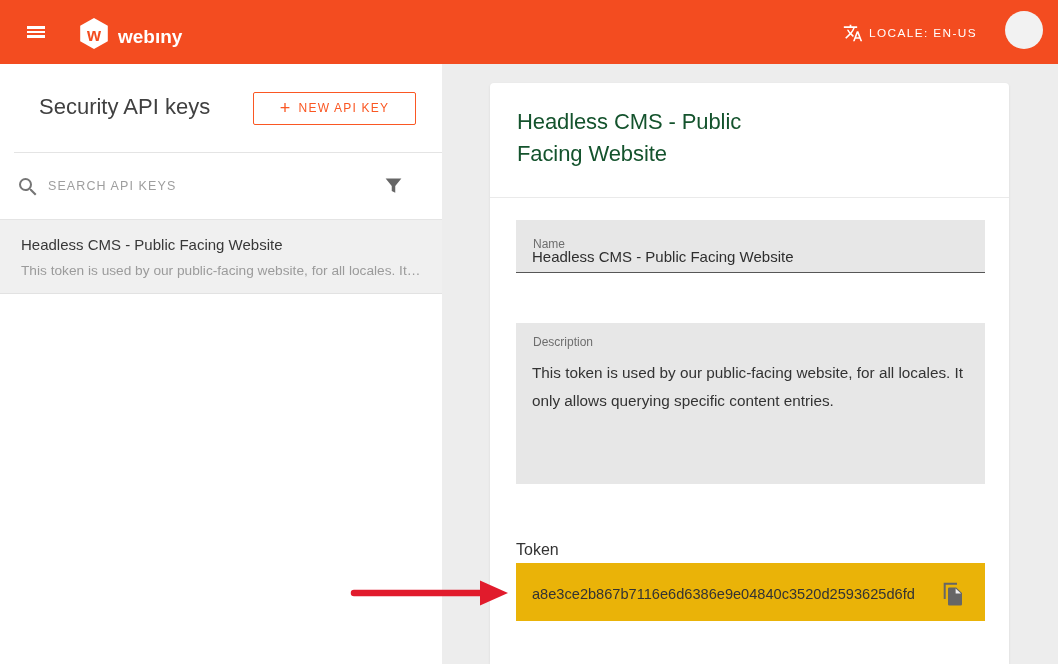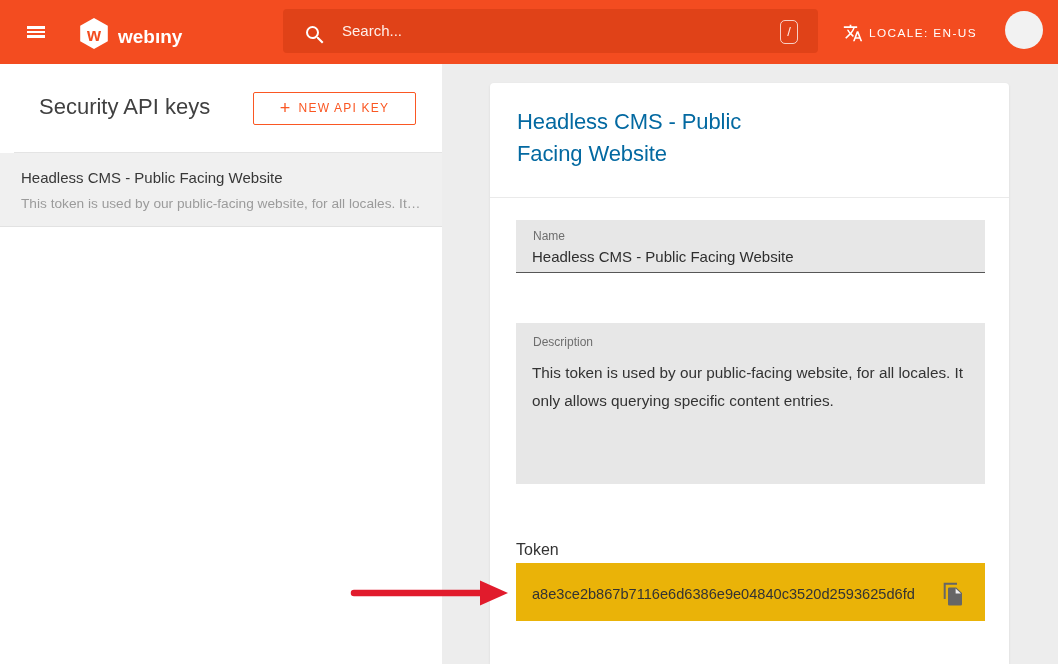--- a/index.html
+++ b/index.html
@@ -24,27 +24,27 @@
 .newkey { position:absolute; right:26px; top:28px; width:163px; height:33px; border:1px solid #fa5723; border-radius:2px; color:#fa5723; font-size:12px; letter-spacing:1.2px; text-align:center; line-height:31px; white-space:nowrap; }
 .newkey .plus { font-size:18px; font-weight:400; vertical-align:-2px; margin-right:7px; }
 .searchrow { position:relative; height:67px; border-bottom:1px solid #e4e4e4; }
 .searchrow .mag { position:absolute; left:16px; top:22px; }
 .searchrow .ph { position:absolute; left:48px; top:26px; font-size:12.5px; letter-spacing:1.1px; color:#9e9e9e; }
 .listitem { position:relative; height:74px; background:#f0f0f0; border-bottom:1px solid #e2e2e2; }
 .li-title { position:absolute; left:21px; top:16px; font-size:15px; color:#383838; }
 .li-sub { position:absolute; left:21px; top:43px; font-size:13.7px; color:#9b9b9b; white-space:nowrap; }
 
 .card { position:absolute; left:490px; top:83px; width:519px; height:581px; background:#fff; border-radius:4px 4px 0 0; box-shadow:0 1px 3px rgba(0,0,0,0.08); }
-.card h1 { font-weight:400; font-size:22px; line-height:32px; color:#0369a1; padding:23px 27px 0; letter-spacing:-0.1px; }
+.card h1 { font-weight:400; font-size:22px; line-height:32px; color:#14532d; padding:23px 27px 0; letter-spacing:-0.1px; }
 .card-div { position:absolute; left:0; top:114px; width:100%; height:1px; background:#eaeaea; }
 .field { position:absolute; left:26px; width:469px; background:#e7e7e7; }
 .f-name { top:137px; height:53px; border-bottom:1px solid #565656; }
 .f-desc { top:240px; height:161px; }
 .f-token { top:480px; height:58px; background:#eab308; }
-.f-label { position:absolute; left:17px; top:9px; font-size:12px; color:#6e6e6e; }
+.f-label { position:absolute; left:17px; top:17px; font-size:12px; color:#6e6e6e; }
 .f-value { position:absolute; left:16px; top:28px; font-size:15px; color:#2f2f2f; white-space:nowrap; }
 .f-desc .f-label { top:12px; }
 .f-desc .f-text { position:absolute; left:16px; top:36px; width:445px; font-size:15.3px; line-height:28px; color:#333; }
 .token-label { position:absolute; left:26px; top:458px; font-size:16px; color:#333; }
 .f-token .token-val { position:absolute; left:16px; top:23px; font-size:14.6px; color:#333; }
 .copy-ic { position:absolute; left:427px; top:19px; }
 
 .arrow { position:absolute; left:350px; top:578px; z-index:5; }
 </style>
 </head>
@@ -54,40 +54,42 @@
   <div class="burger">
       <div></div>
       <div></div>
       <div></div>
     </div>
   <svg class="logo-hex" width="28" height="31" viewBox="0 0 28 31">
     <path d="M14 0 L27.8 7.75 V23.25 L14 31 L0.2 23.25 V7.75 Z" fill="#fff"></path>
     <text x="14" y="22.5" text-anchor="middle" font-family="Liberation Sans" font-size="18" font-weight="700" fill="#f34c20">w</text>
   </svg>
   <div class="logo-text">webıny</div>
-  <div class="searchbox">
-    <svg class="search-ic" width="24" height="24" viewBox="0 0 24 24">
-        <path fill="#fff" d="M15.5 14h-.79l-.28-.27A6.47 6.47 0 0 0 16 9.5 6.5 6.5 0 1 0 9.5 16c1.61 0 3.09-.59 4.23-1.57l.27.28v.79l5 4.99L20.49 19l-4.99-5zm-6 0C7.01 14 5 11.99 5 9.5S7.01 5 9.5 5 14 7.01 14 9.5 11.99 14 9.5 14z"></path>
-      </svg>
-    <div class="search-ph">Search...</div>
-    <div class="keycap">/</div>
-  </div>
   <div class="locale">
     <svg width="20" height="20" viewBox="0 0 24 24">
         <path fill="#fff" d="M12.87 15.07l-2.54-2.51.03-.03c1.74-1.94 2.98-4.17 3.71-6.53H17V4h-7V2H8v2H1v1.99h11.17C11.5 7.92 10.44 9.75 9 11.35 8.07 10.32 7.3 9.19 6.69 8h-2c.73 1.63 1.73 3.17 2.98 4.56l-5.09 5.02L4 19l5-5 3.11 3.11.76-2.04zM18.5 10h-2L12 22h2l1.12-3h4.75L21 22h2l-4.5-12zm-2.62 7l1.62-4.33L19.12 17h-3.24z"></path>
       </svg>
     <div class="locale-text">LOCALE: EN-US</div>
   </div>
   <div class="avatar"></div>
 </div>
 
 <div class="left">
   <div class="left-head">
     <div class="left-title">Security API keys</div>
     <div class="newkey"><span class="plus">+</span>NEW API KEY</div>
+  </div>
+  <div class="searchrow">
+    <svg class="mag" width="24" height="24" viewBox="0 0 24 24">
+        <path fill="#757575" d="M15.5 14h-.79l-.28-.27A6.47 6.47 0 0 0 16 9.5 6.5 6.5 0 1 0 9.5 16c1.61 0 3.09-.59 4.23-1.57l.27.28v.79l5 4.99L20.49 19l-4.99-5zm-6 0C7.01 14 5 11.99 5 9.5S7.01 5 9.5 5 14 7.01 14 9.5 11.99 14 9.5 14z"></path>
+      </svg>
+    <div class="ph">SEARCH API KEYS</div>
+    <svg style="position:absolute;right:38px;top:22px" width="21" height="21" viewBox="0 0 24 24">
+        <path fill="#666" d="M3 4h18l-7 8.5V20.2l-4-1.8v-5.9L3 4z"></path>
+      </svg>
   </div>
   <div class="listitem">
     <div class="li-title">Headless CMS - Public Facing Website</div>
     <div class="li-sub">This token is used by our public-facing website, for all locales. It…</div>
   </div>
 </div>
 
 <div class="card">
   <h1>Headless CMS - Public<br>Facing Website</h1>
   <div class="card-div"></div>

